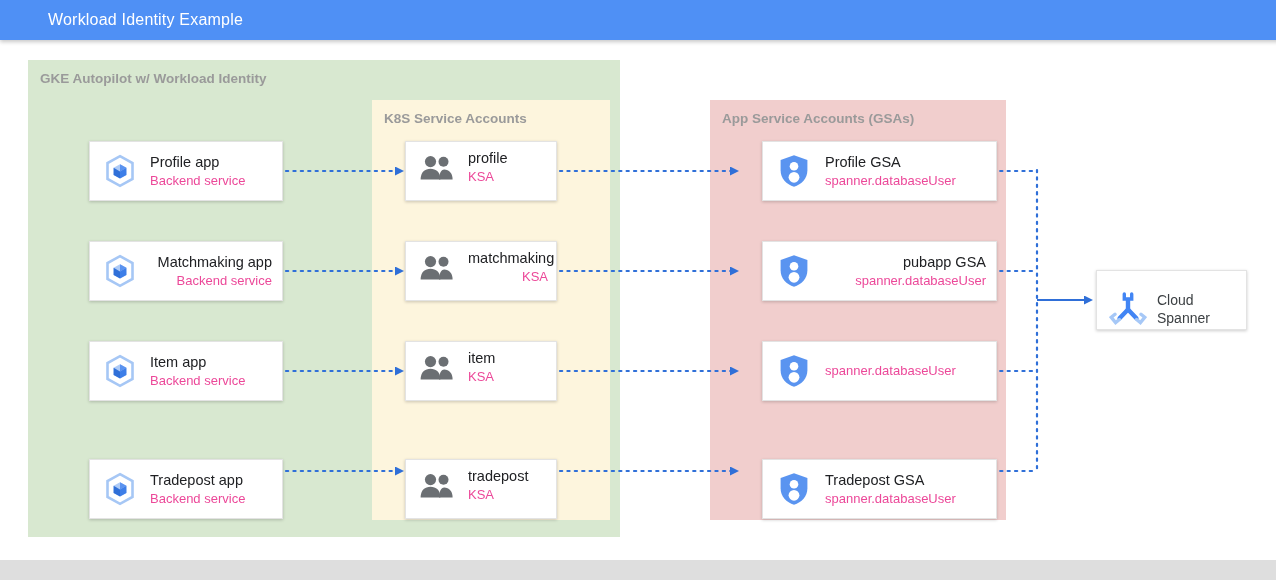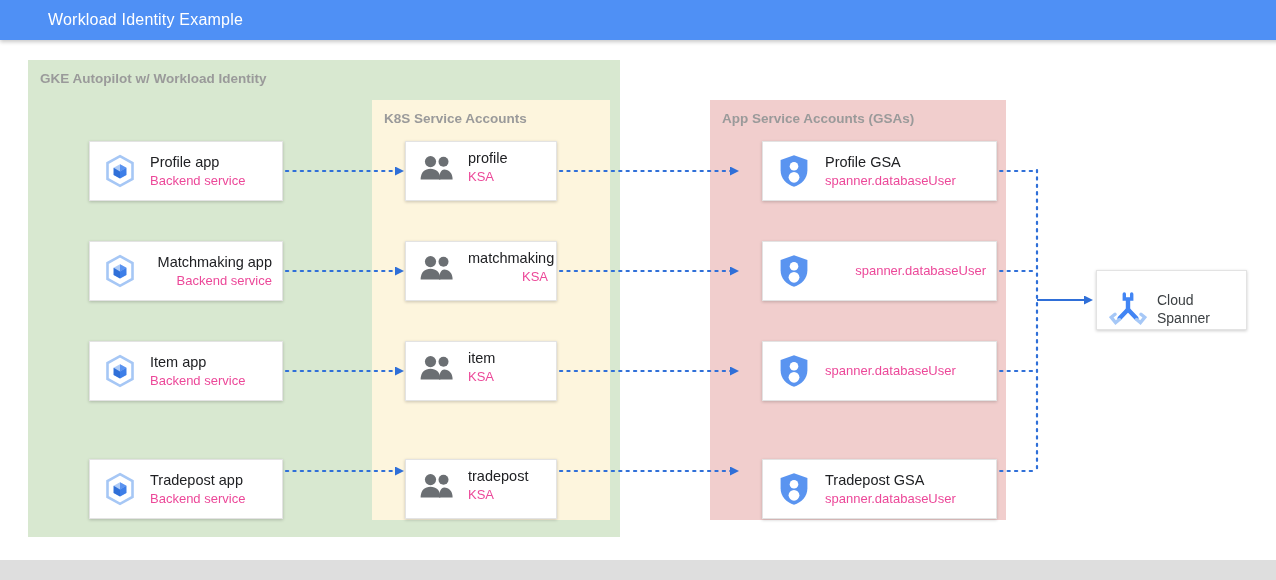--- a/index.html
+++ b/index.html
@@ -375,20 +375,21 @@
 
 <div class="card card-gsa row1">
   <span class="card-icon">
     <svg width="30" height="34" viewBox="0 0 30 34">
       <path d="M15 1.2 L28.4 6.0 L28.4 16.3 C28.4 24.6 22.6 30.4 15 32.8 C7.4 30.4 1.6 24.6 1.6 16.3 L1.6 6.0 Z" fill="#5a94f0"></path>
       <circle cx="15" cy="12.2" r="4.3" fill="#ffffff"></circle>
       <circle cx="15" cy="23.3" r="5.4" fill="#ffffff"></circle>
     </svg>
   </span>
   <span class="card-text">
+    <span class="card-title">pubapp GSA</span>
     <span class="card-sub">spanner.databaseUser</span>
   </span>
 </div>
 
 <div class="card card-gsa row2">
   <span class="card-icon">
     <svg width="30" height="34" viewBox="0 0 30 34">
       <path d="M15 1.2 L28.4 6.0 L28.4 16.3 C28.4 24.6 22.6 30.4 15 32.8 C7.4 30.4 1.6 24.6 1.6 16.3 L1.6 6.0 Z" fill="#5a94f0"></path>
       <circle cx="15" cy="12.2" r="4.3" fill="#ffffff"></circle>
       <circle cx="15" cy="23.3" r="5.4" fill="#ffffff"></circle>

